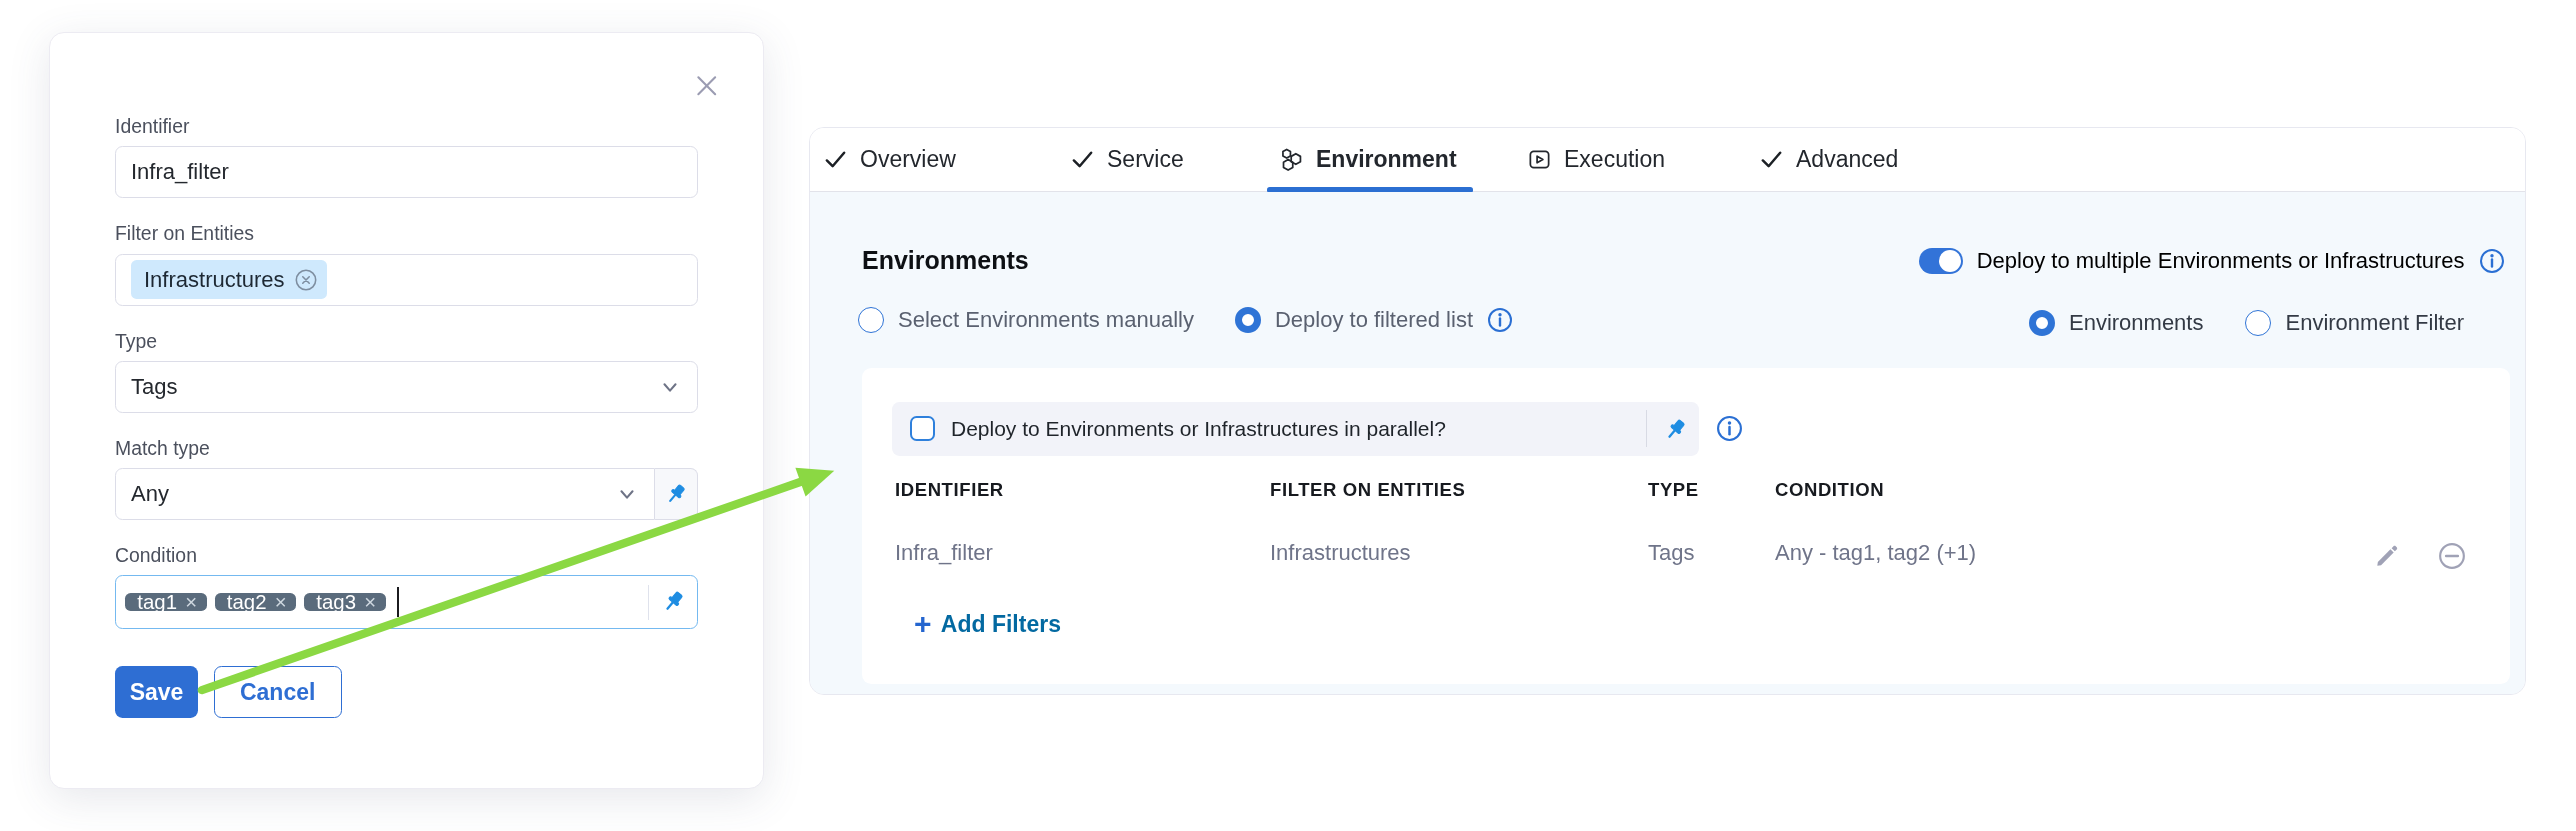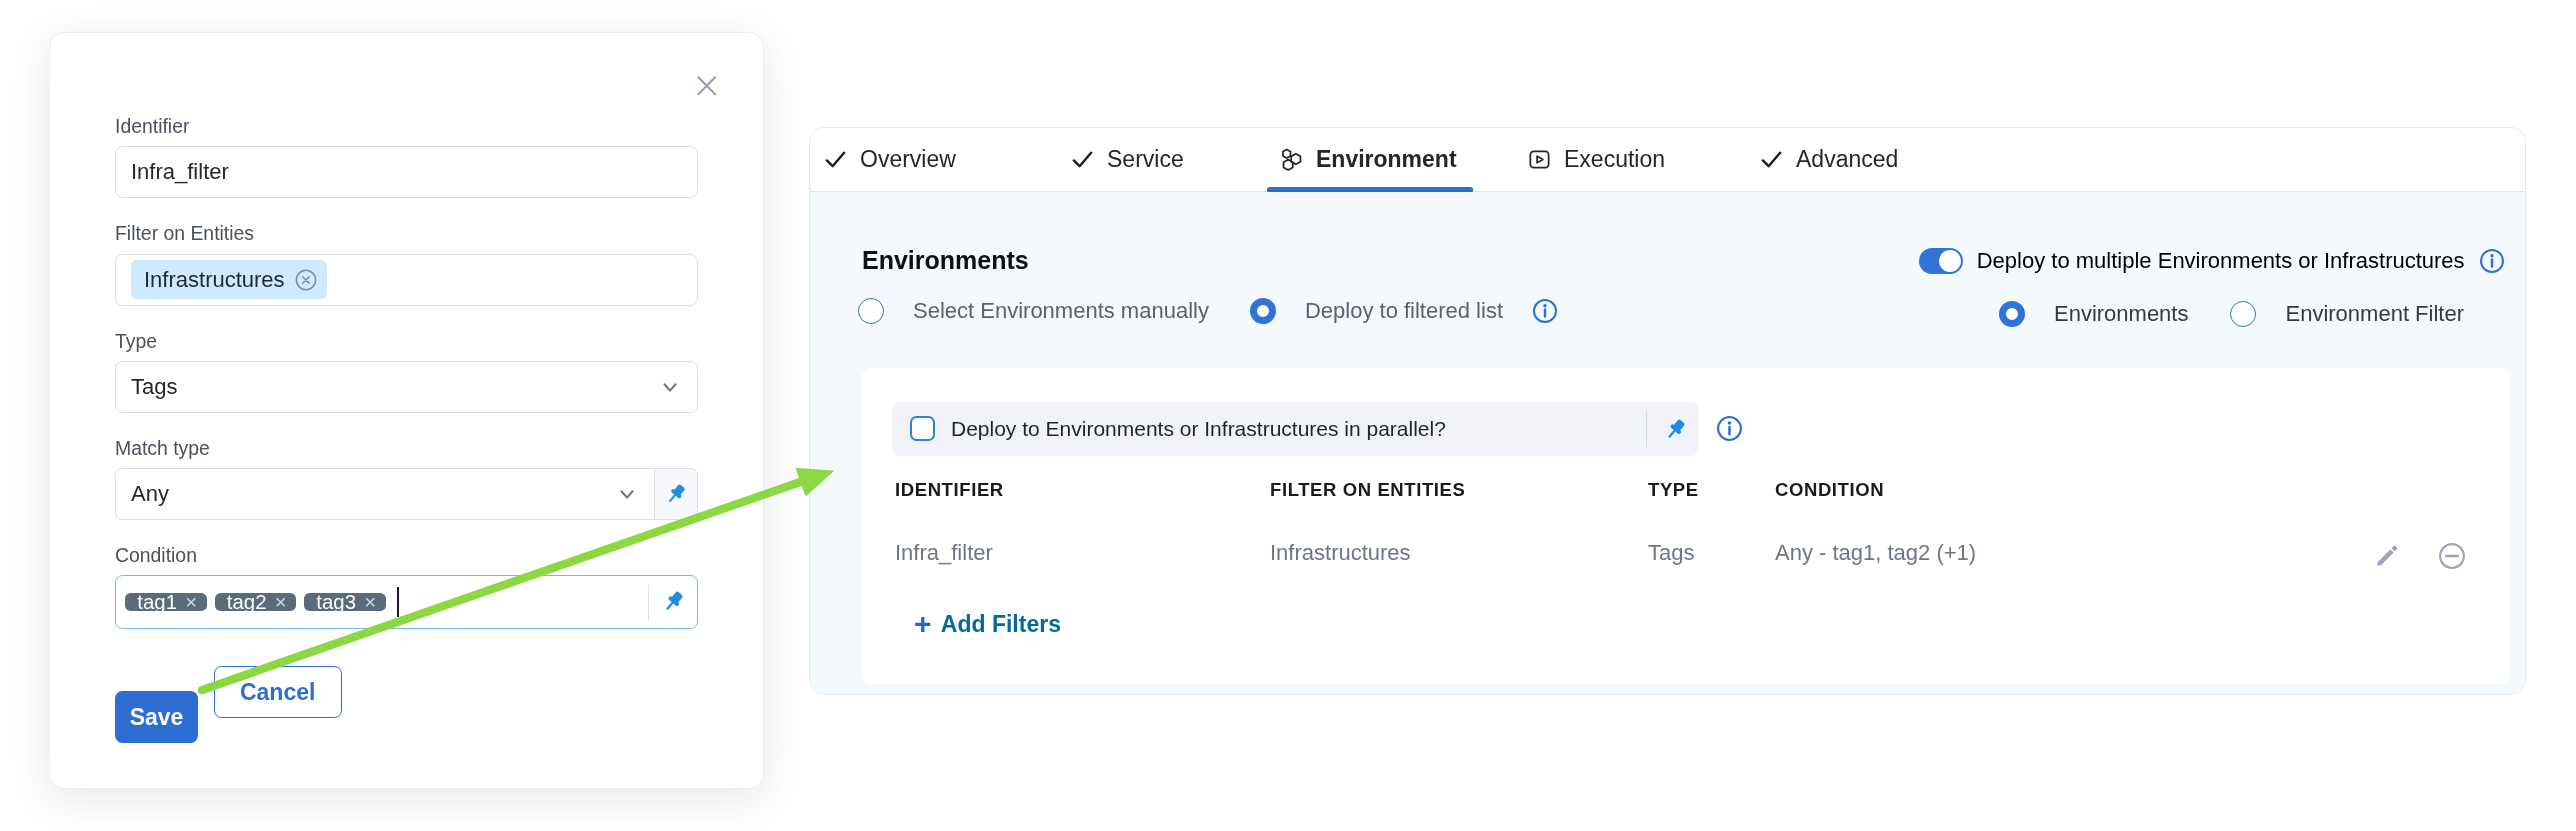--- a/index.html
+++ b/index.html
@@ -27,37 +27,37 @@
          padding:0 56px 0 9.3px;position:relative;box-sizing:border-box;background:#fff;}
   .tag-chip{display:inline-flex;align-items:center;gap:8.3px;background:#5a6b7c;color:#fff;border-radius:5.6px;
          height:18px;padding:0 9.3px 0 12px;font-size:20.4px;margin-right:8.3px;}
   .tag-x{color:#cfd8e0;font-size:20.4px;line-height:1;cursor:pointer;}
   .caret{width:1.9px;height:30px;background:#1b1b1f;margin-left:3.7px;}
   .tag-pin{position:absolute;right:11px;top:13px;cursor:pointer;}
   .tag-divider{position:absolute;right:48px;top:8.3px;width:1.4px;height:35px;background:#dfe2ec;}
   .btn-row{display:flex;gap:15.7px;margin-top:37px;}
   .btn{height:52px;border-radius:7.4px;font-size:23px;font-weight:700;display:flex;align-items:center;
        justify-content:center;cursor:pointer;box-sizing:border-box;font-family:inherit;}
-  .btn-save{width:83px;background:#2e6ed3;color:#fff;border:none;margin-top:25px;}
+  .btn-save{width:83px;background:#2e6ed3;color:#fff;border:none;}
   .btn-cancel{width:128px;background:#fff;color:#2e6ed3;border:1.9px solid #2e6ed3;}
 
   
   .panel{position:absolute;left:809px;top:127px;width:1717px;height:568px;background:#fff;
          border:0.9px solid #e7e8f0;border-radius:15px;box-sizing:border-box;overflow:hidden;z-index:4;}
   .tabbar{position:relative;height:63px;border-bottom:1.4px solid #e2e3ea;background:#fff;}
   .tab{position:absolute;top:0;height:63px;display:flex;align-items:center;gap:12px;font-size:23px;
        color:#23272d;font-weight:500;cursor:pointer;}
   .tab.active{font-weight:600;}
   .tab-underline{position:absolute;left:457px;bottom:-1.9px;width:206px;height:5.6px;background:#2b6fd2;border-radius:2.8px;}
   .content{position:absolute;left:0;right:0;top:64px;bottom:0;background:#f4f9fd;}
   .env-heading{position:absolute;left:52px;top:54px;font-size:25px;font-weight:700;color:#0d1014;}
   .radio{width:26px;height:26px;border-radius:50%;background:#fff;border:1.9px solid #2f74d6;box-sizing:border-box;flex:none;cursor:pointer;}
   .radio.selected{border-width:7.9px;}
   .radio-row-left{position:absolute;left:48px;top:106px;display:flex;align-items:center;gap:41px;}
-  .radio-item{display:flex;align-items:flex-start;gap:29px;}
+  .radio-item{display:flex;align-items:flex-start;gap:14px;margin-top:9px;}
   .radio-item .rlabel{font-size:22px;color:#5a6170;}
   .toggle-row{position:absolute;right:20.4px;top:56px;display:flex;align-items:center;gap:14px;}
   .toggle{position:relative;width:44px;height:26px;border-radius:13px;background:#3273d8;cursor:pointer;flex:none;}
   .toggle .knob{position:absolute;right:1.9px;top:1.9px;width:22px;height:22px;border-radius:50%;background:#fff;}
   .toggle-label{font-size:22px;color:#000000;}
   .envgroup-row{position:absolute;right:61px;top:109px;display:flex;align-items:center;gap:42px;}
   .envgroup-row .rlabel{font-size:22px;color:#333a45;}
 
   .card{position:absolute;left:52px;top:176px;width:1648px;height:316px;background:#fff;border-radius:9.3px;}
   .parallel-bar{position:absolute;left:30px;top:34px;width:807px;height:54px;background:#f2f3f9;border-radius:7.4px;}

